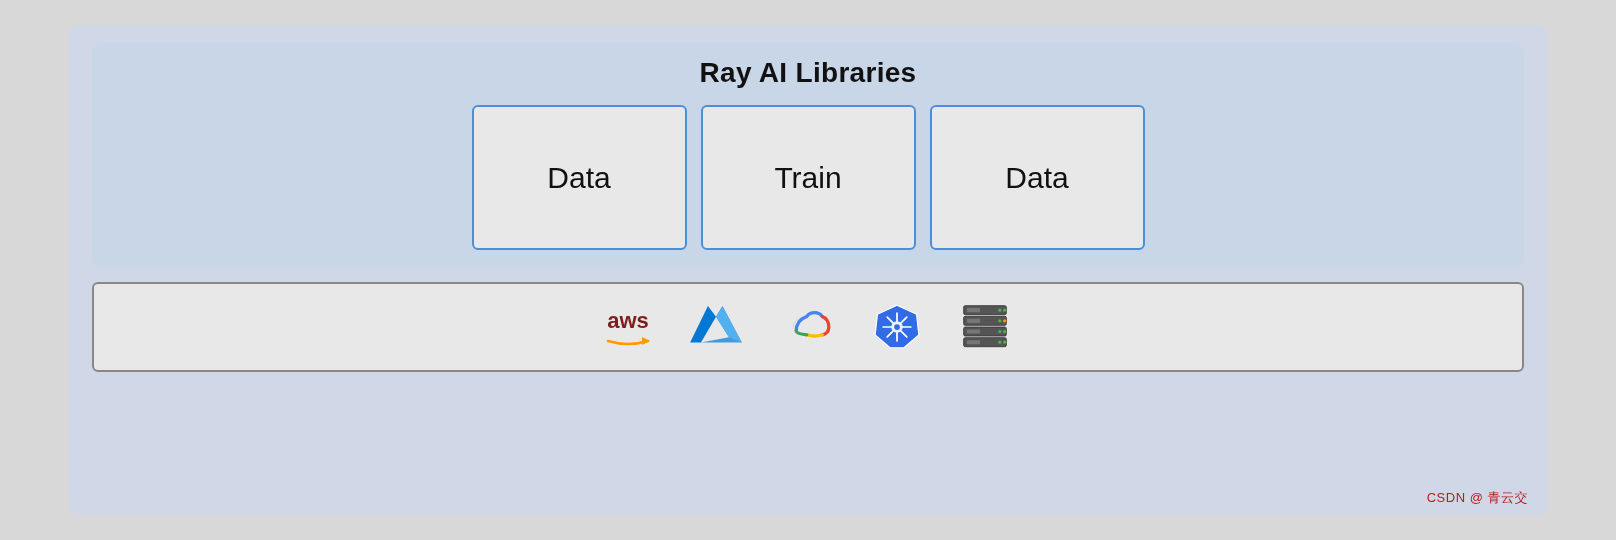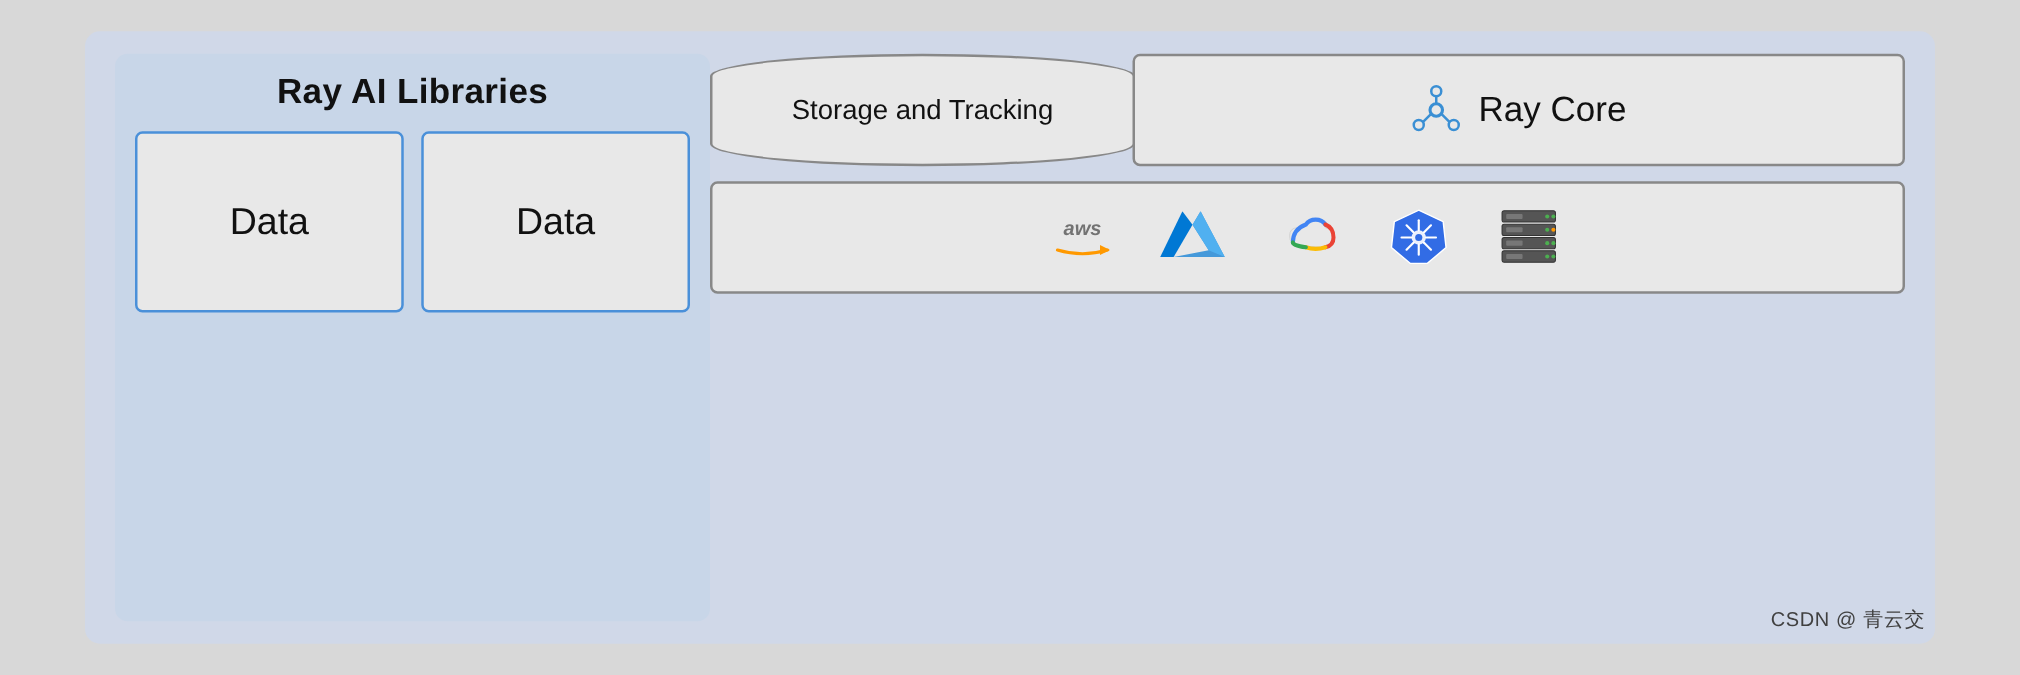--- a/index.html
+++ b/index.html
@@ -15,21 +15,22 @@
       overflow: hidden;
     }
 
     .main-container {
       width: 1480px;
       height: 490px;
       background: #d0d8e8;
       border-radius: 12px;
       padding: 18px 24px 18px 24px;
       display: flex;
-      flex-direction: row;
+      flex-direction: column;
+      gap: 14px;
       position: relative;
     }
 
     
     .ray-ai-section {
       background: #c8d6e8;
       border-radius: 10px;
       padding: 14px 16px 18px 16px;
       flex: 0 0 auto;
     }
@@ -141,25 +142,24 @@
 
     
     .aws-icon {
       display: flex;
       flex-direction: column;
       align-items: center;
       gap: 2px;
     }
 
     .aws-text {
-      font-size: 16px;
+      font-size: 22px;
       font-weight: 700;
-      color: #737373;
+      color: #7f1d1d;
       font-family: Arial, sans-serif;
-      font-style: italic;
     }
 
     
     .azure-svg {
       width: 52px;
       height: 42px;
     }
 
     
     .gcloud-svg {
@@ -175,66 +175,48 @@
 
     
     .server-svg {
       width: 50px;
       height: 46px;
     }
 
     .watermark {
       position: absolute;
       bottom: 8px;
-      right: 8px;
-      font-size: 16px;
-      color: #404040;
+      right: 20px;
+      font-size: 13px;
+      color: #b91c1c;
       letter-spacing: 0.5px;
     }
   </style>
 </head>
 <body>
 
 <div class="main-container">
 
   <div class="ray-ai-section">
     <div class="ray-ai-title">Ray AI Libraries</div>
     <div class="library-cards">
       <div class="library-card">
         <span class="library-card-label">Data</span>
       </div>
       <div class="library-card">
+        <span class="library-card-label">Train</span>
+      </div>
+      <div class="library-card">
         <span class="library-card-label">Data</span>
       </div>
     </div>
   </div>
 
   <div class="bottom-sections">
 
-    <div class="middle-row">
-      <div class="storage-tracking">
-        <span class="storage-tracking-label">Storage and Tracking</span>
-      </div>
-      <div class="ray-core">
-
-        <svg class="ray-core-icon" viewBox="0 0 40 40" fill="none" xmlns="http://www.w3.org/2000/svg">
-          <circle cx="20" cy="20" r="5" stroke="#3a8fd4" stroke-width="2.5" fill="none"></circle>
-
-          <circle cx="20" cy="5" r="4" stroke="#3a8fd4" stroke-width="2" fill="none"></circle>
-          <line x1="20" y1="9" x2="20" y2="15" stroke="#3a8fd4" stroke-width="2"></line>
-
-          <circle cx="6" cy="32" r="4" stroke="#3a8fd4" stroke-width="2" fill="none"></circle>
-          <line x1="9.5" y1="29.5" x2="15.5" y2="23.5" stroke="#3a8fd4" stroke-width="2"></line>
-
-          <circle cx="34" cy="32" r="4" stroke="#3a8fd4" stroke-width="2" fill="none"></circle>
-          <line x1="30.5" y1="29.5" x2="24.5" y2="23.5" stroke="#3a8fd4" stroke-width="2"></line>
-        </svg>
-        <span class="ray-core-label">Ray Core</span>
-      </div>
-    </div>
 
     <div class="cloud-providers">
 
       <div class="aws-icon">
         <span class="aws-text">aws</span>
         <svg width="44" height="10" viewBox="0 0 44 10">
           <path d="M2 5 Q22 11 42 5" stroke="#ff9900" stroke-width="2.5" fill="none" stroke-linecap="round"></path>
           <polygon points="36,1 44,5 36,9" fill="#ff9900"></polygon>
         </svg>
       </div>

